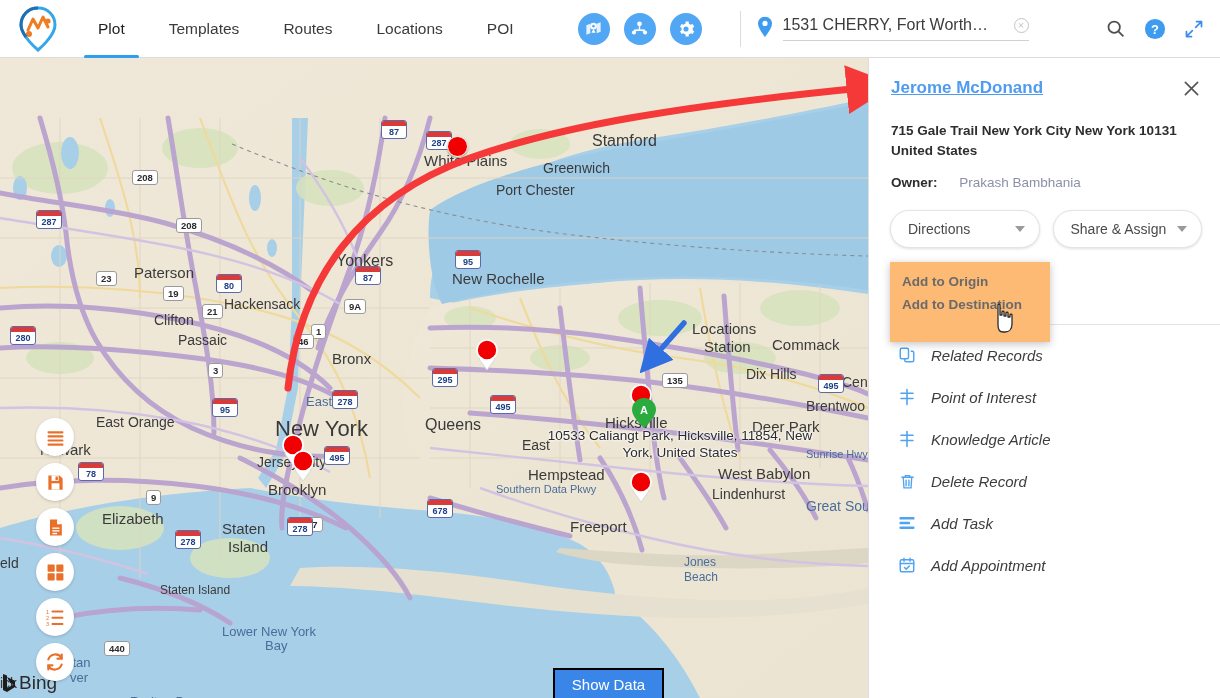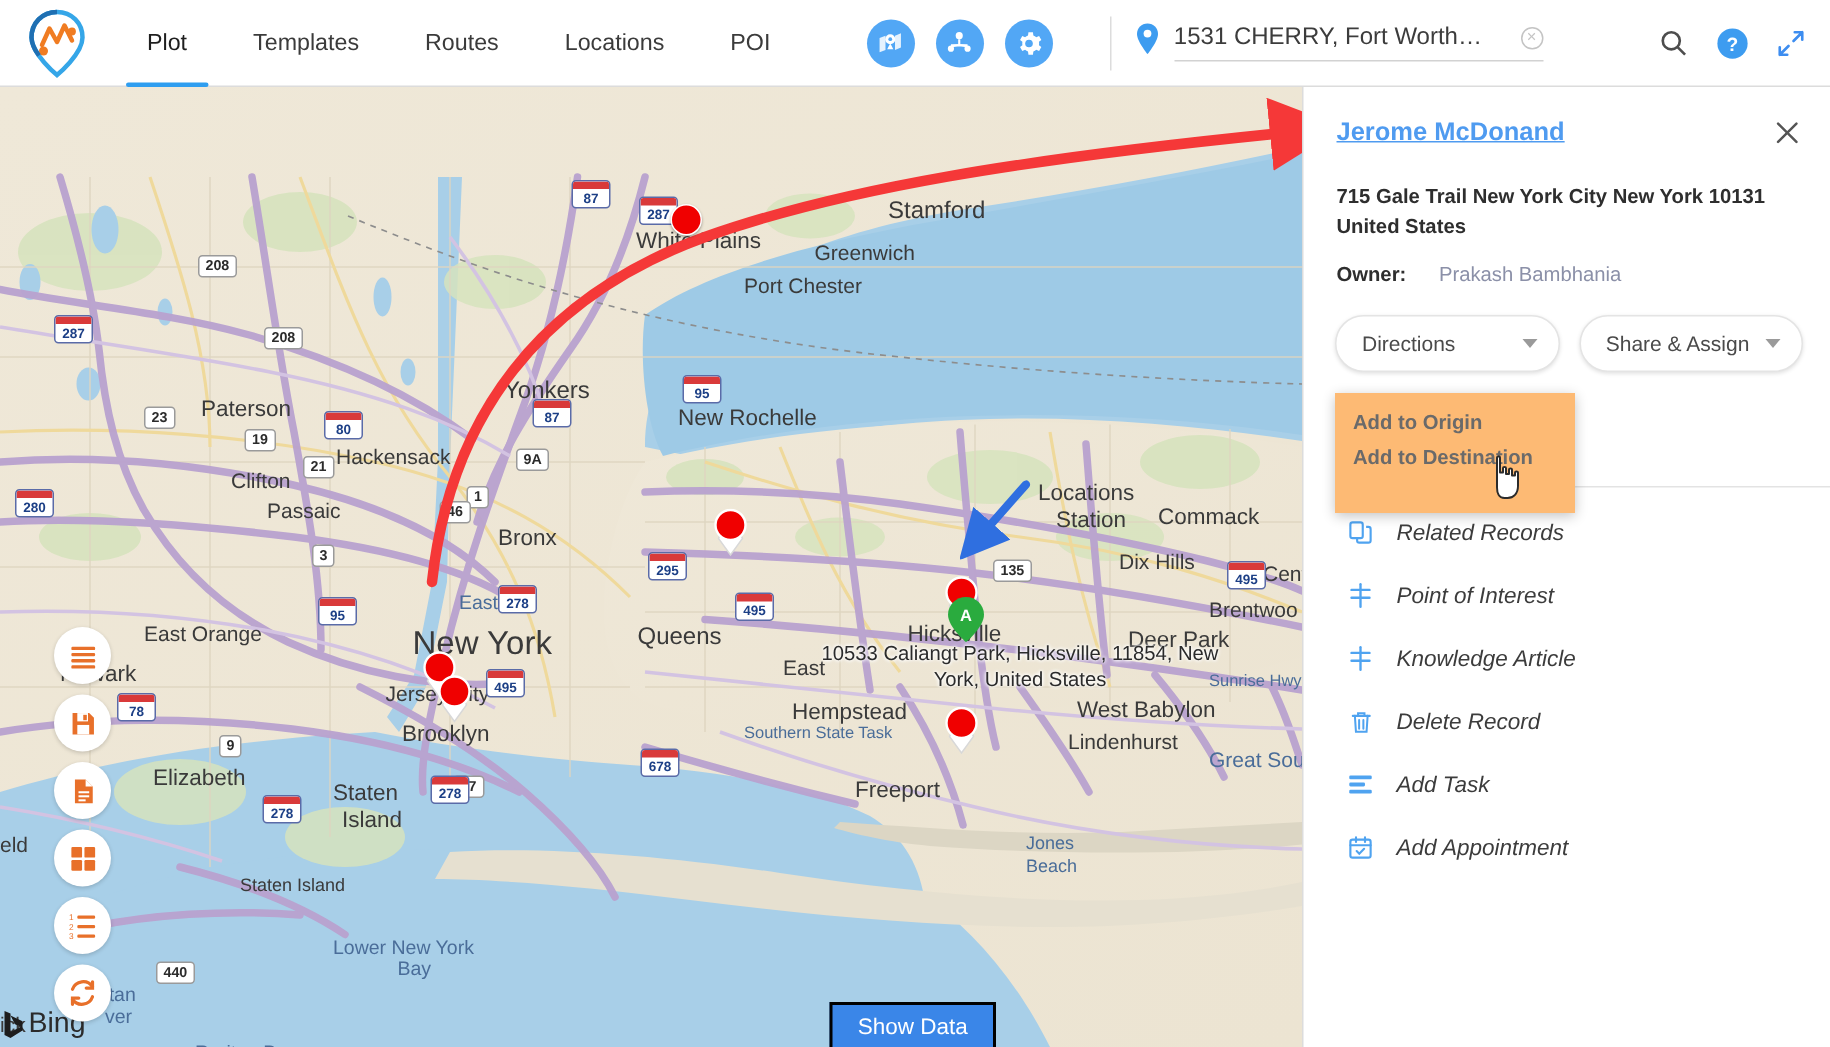--- a/index.html
+++ b/index.html
@@ -507,21 +507,21 @@
         <div class="map-label water" style="left: 684px; top: 497px; font-size: 12px;">Jones</div>
         <div class="map-label water" style="left: 684px; top: 512px; font-size: 12px;">Beach</div>
         <div class="map-label water" style="left: 222px; top: 566px; font-size: 13px;">Lower New York</div>
         <div class="map-label water" style="left: 265px; top: 580px; font-size: 13px;">Bay</div>
         <div class="map-label water" style="left: 130px; top: 636px; font-size: 13px;">Raritan Bay</div>
         <div class="map-label" style="left: 0px; top: 497px; font-size: 14px;">eld</div>
         <div class="map-label" style="left: 0px; top: 617px; font-size: 14px;">ick</div>
         <div class="map-label water" style="left: 58px; top: 597px; font-size: 13px;">aritan</div>
         <div class="map-label water" style="left: 70px; top: 612px; font-size: 13px;">ver</div>
         <div class="map-label water" style="left: 306px; top: 336px; font-size: 13px;">East</div>
-        <div class="map-label water" style="left: 496px; top: 425px; font-size: 11px;">Southern State Task</div>
+        <div class="map-label water" style="left: 496px; top: 425px; font-size: 11px;">Southern Data Pkwy</div>
         <div class="map-label water" style="left: 806px; top: 390px; font-size: 11px;">Sunrise Hwy E</div>
       </div>
 
     <div id="road-shields">
         <div class="shield" style="left: 132px; top: 112px;">208</div>
         <div class="shield" style="left: 176px; top: 160px;">208</div>
         <div class="shield" style="left: 96px; top: 213px;">23</div>
         <div class="shield" style="left: 163px; top: 228px;">19</div>
         <div class="shield" style="left: 202px; top: 246px;">21</div>
         <div class="shield" style="left: 344px; top: 241px;">9A</div>

